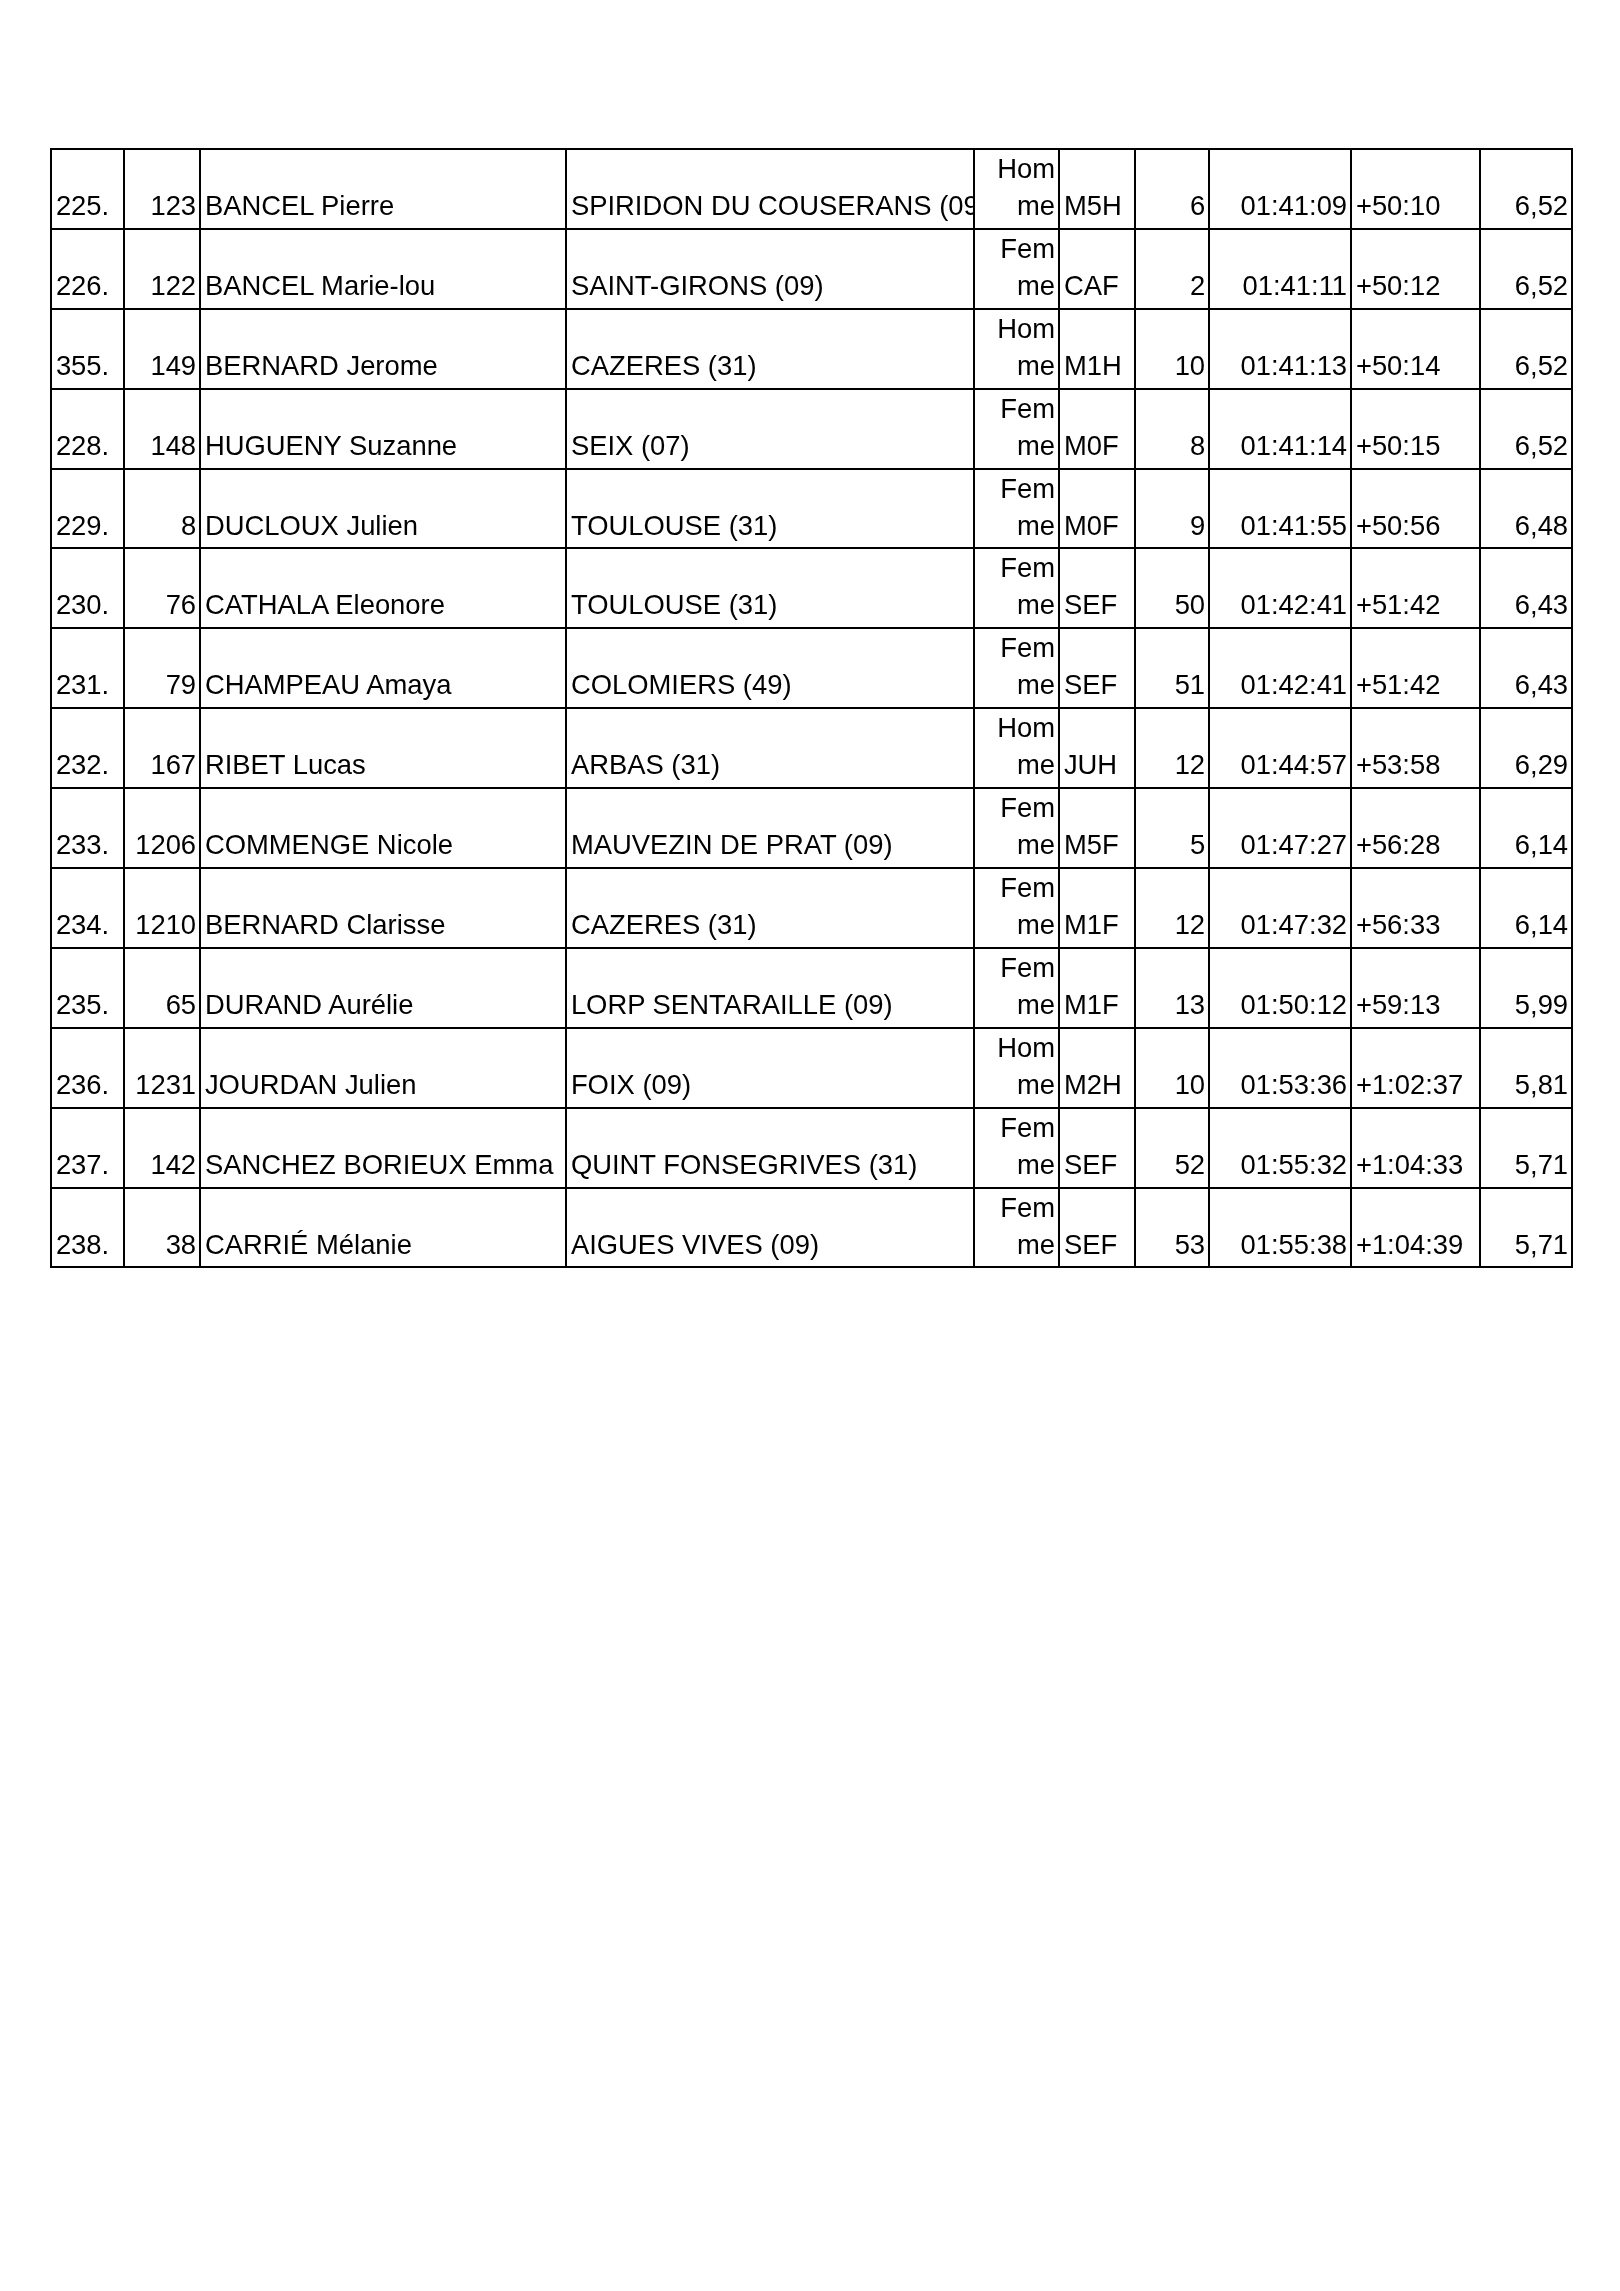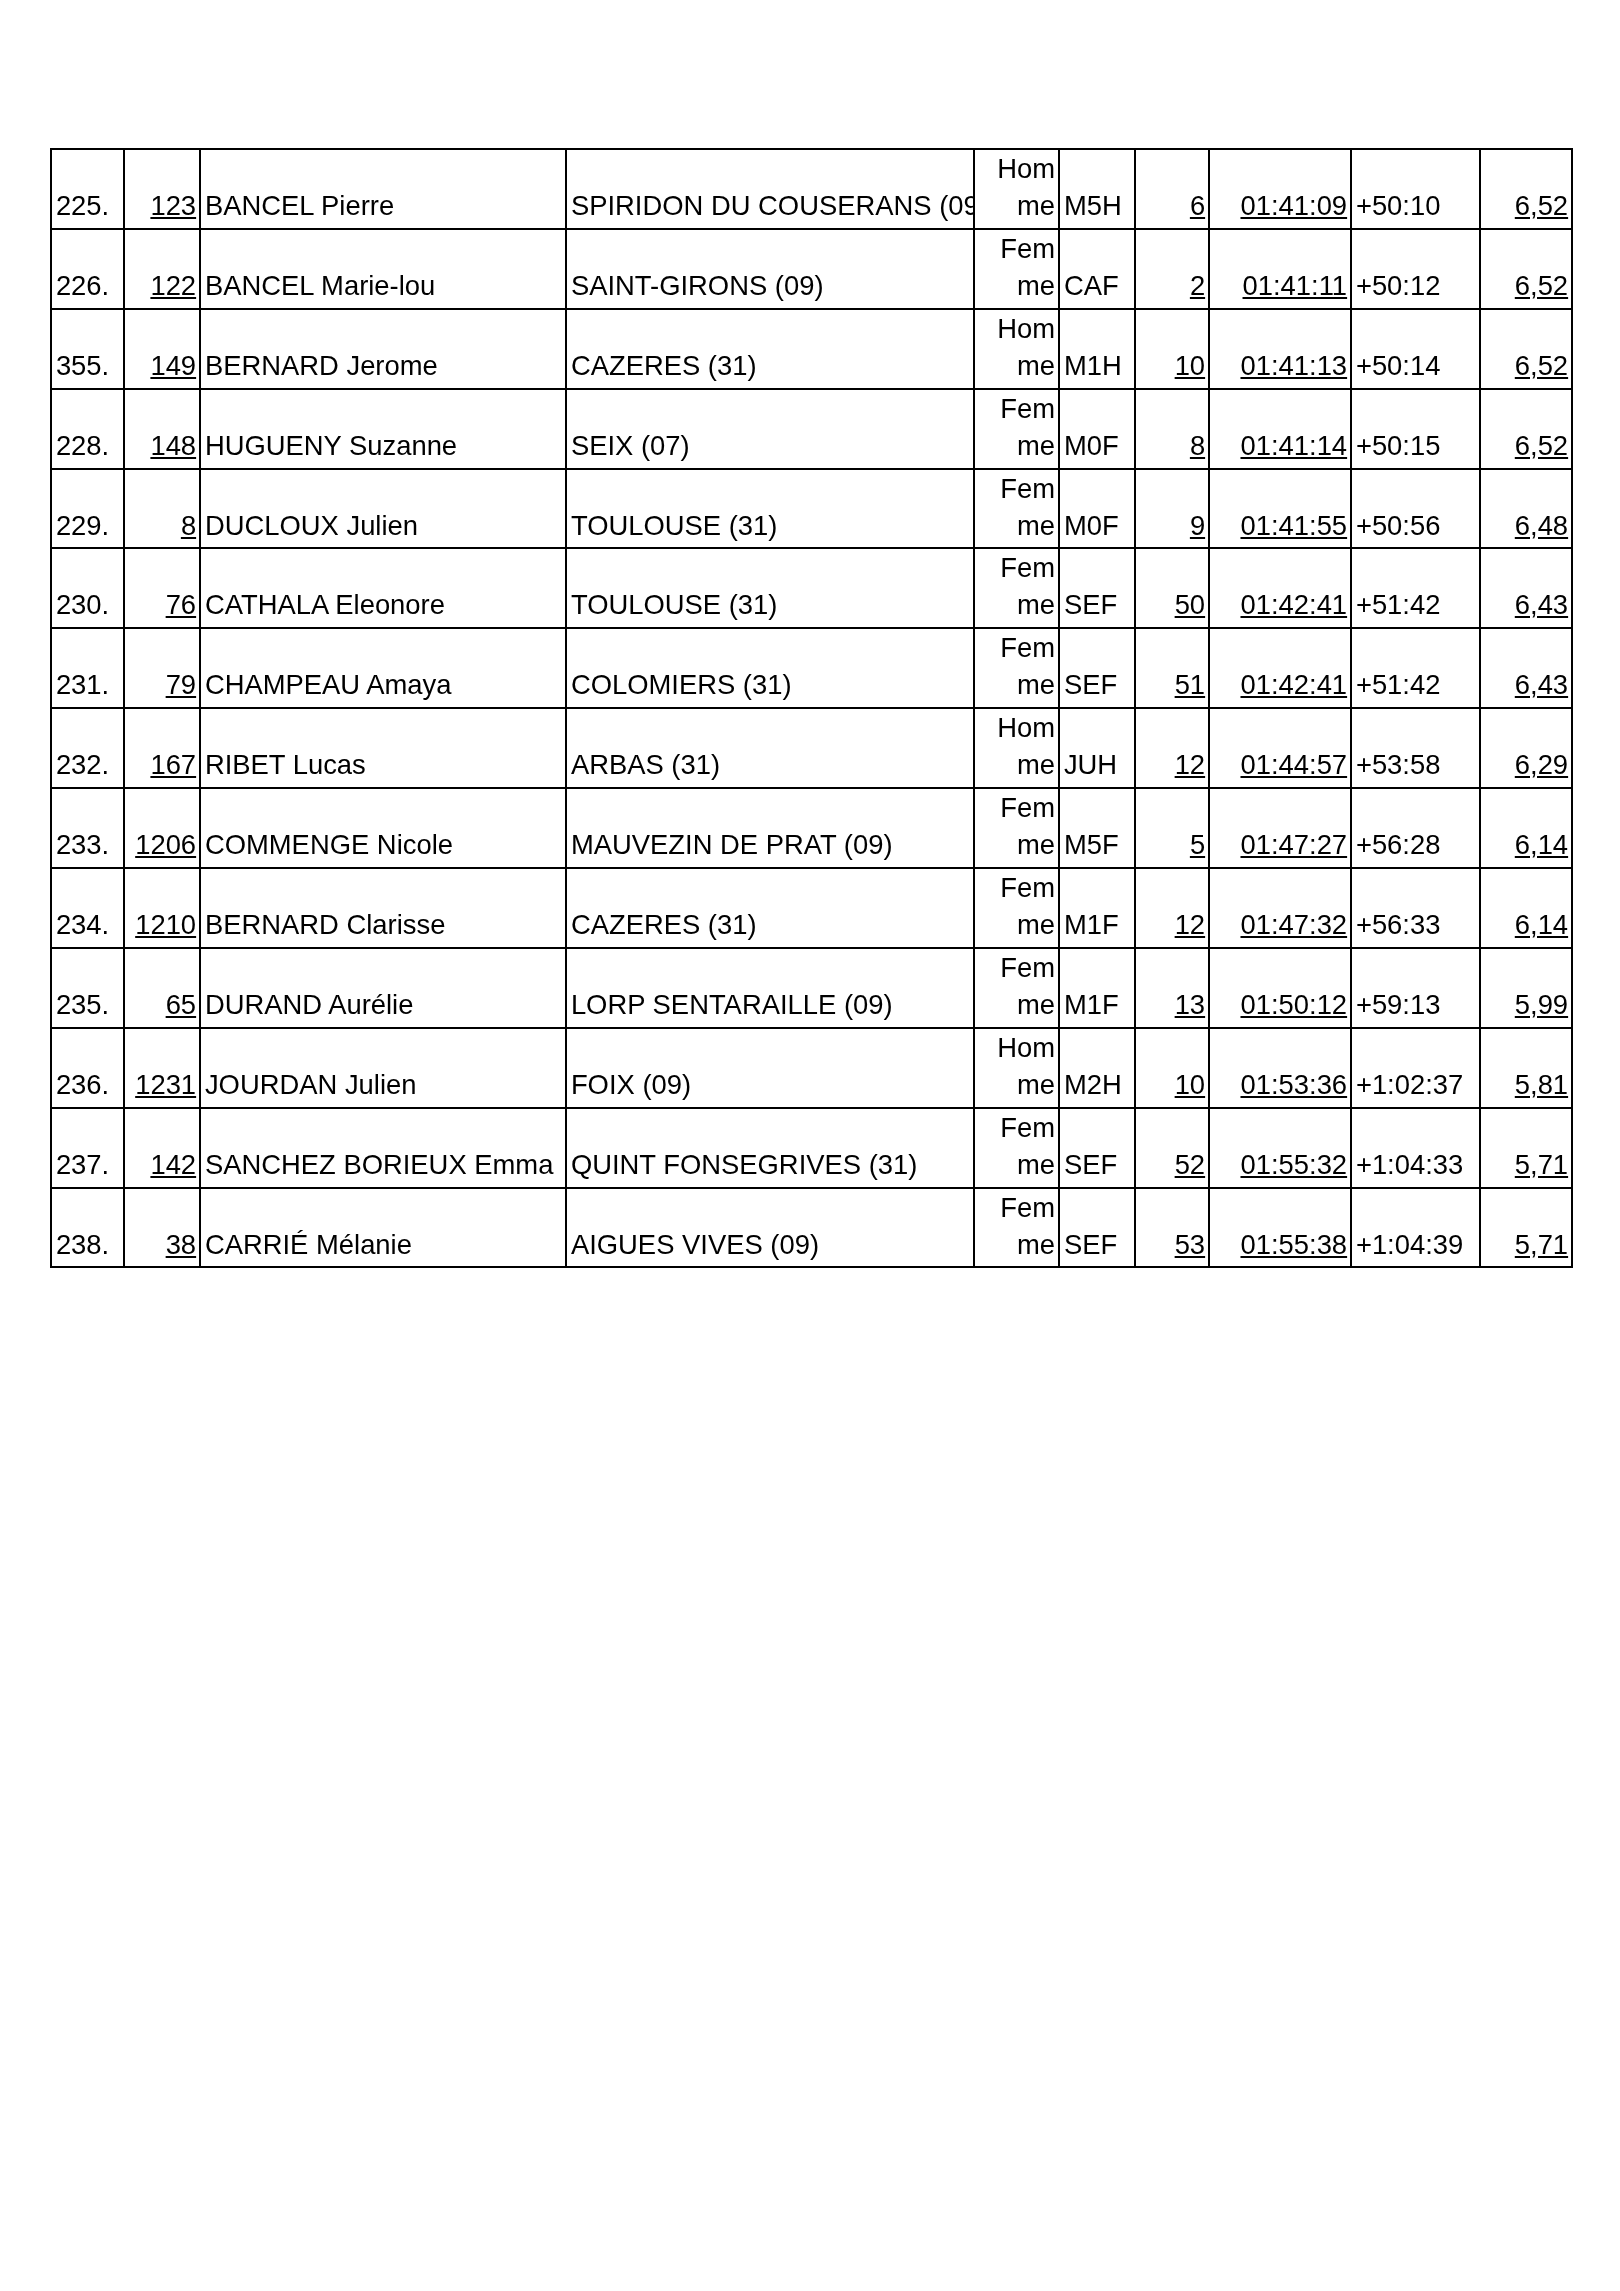--- a/index.html
+++ b/index.html
@@ -32,21 +32,21 @@
     table.results td {
       border: 2.9px solid #000;
       height: 74px;
       padding: 0 2.9px 3.9px 3.9px;
       vertical-align: bottom;
       font-size: 27.4px;
       line-height: 37px;
       white-space: nowrap;
       overflow: hidden;
     }
-    td.r { text-align: right; text-decoration: underline; }
+    td.r { text-align: right; }
     td.l { text-align: left; }
     td.sex { line-height: 39px; white-space: normal; text-align: right; }
     td.sex span { display: block; }
   </style>
 </head>
 <body>
 
 <div class="page">
   <table class="results">
     <colgroup>
@@ -155,21 +155,21 @@
     <td class="r">50</td>
     <td class="r">01:42:41</td>
     <td class="l">+51:42</td>
     <td class="r">6,43</td>
   </tr>
 
   <tr>
     <td class="l">231.</td>
     <td class="r">79</td>
     <td class="l">CHAMPEAU Amaya</td>
-    <td class="l">COLOMIERS (31)</td>
+    <td class="l">COLOMIERS (49)</td>
     <td class="l sex">
       <span>Fem</span>
       <span>me</span>
     </td>
     <td class="l">SEF</td>
     <td class="r">51</td>
     <td class="r">01:42:41</td>
     <td class="l">+51:42</td>
     <td class="r">6,43</td>
   </tr>

